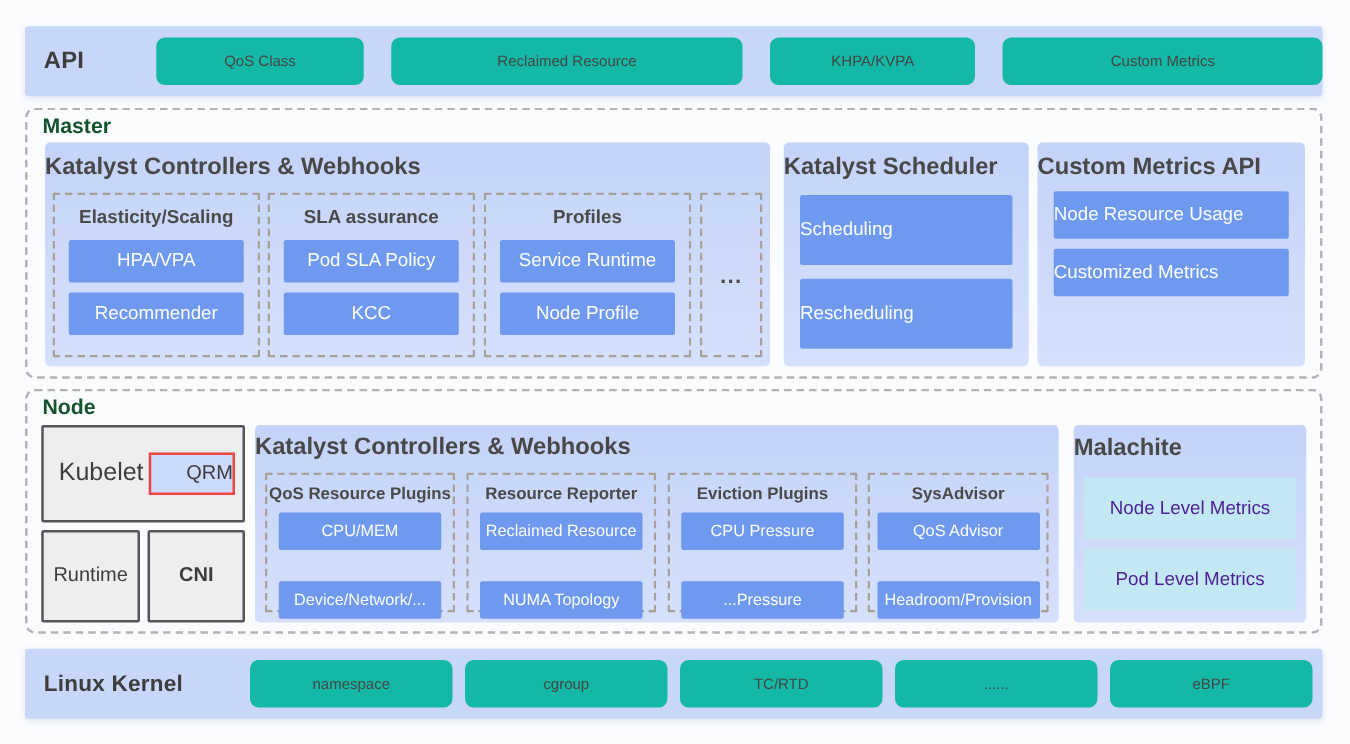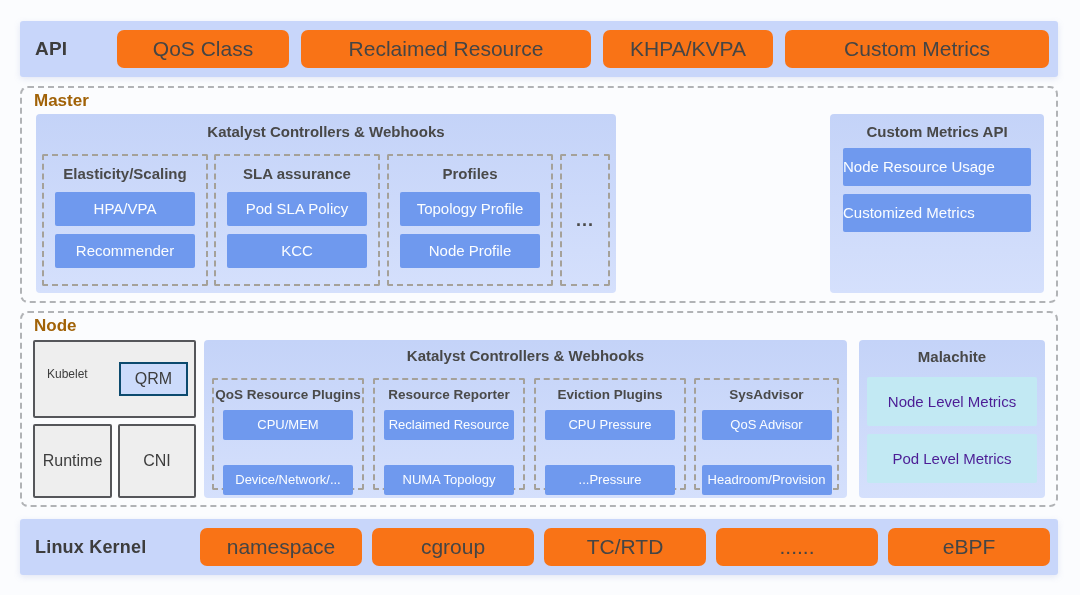--- a/index.html
+++ b/index.html
@@ -20,40 +20,40 @@
   .band {
     position: absolute;
     left: 20px;
     width: 1038px;
     height: 56px;
     background: #c8d6fa;
     border-radius: 3px;
     display: flex;
     align-items: center;
     padding-left: 15px;
-    gap: 12px;
+    gap: 22px;
     box-shadow: 0 2px 6px rgba(120,140,200,0.18);
   }
   .band.api-band   { top: 21px; }
   .band.kernel-band{ top: 519px; gap: 10px; }
   .band-label {
     font-weight: bold;
     color: #3d3d3d;
     font-size: 19px;
     letter-spacing: .2px;
   }
   .api-band .band-label    { width: 70px; }
   .kernel-band .band-label { width: 155px; font-size: 18px; }
   .pill {
     height: 38px;
     line-height: 38px;
     text-align: center;
-    background: #f97316;
+    background: #14b8a6;
     border-radius: 7px;
-    font-size: 21px;
+    font-size: 12px;
     color: #454545;
   }
   .w172 { width: 172px; }
   .w290 { width: 290px; }
   .w170 { width: 170px; }
   .w264 { width: 264px; text-align: center; }
   .kpill { width: 162px; }
 
   
   .section {
@@ -64,33 +64,32 @@
     border-radius: 8px;
   }
   .section.master { top: 86px;  height: 217px; }
   .section.node   { top: 311px; height: 196px; }
   .section-label {
     position: absolute;
     left: 12px;
     top: 3px;
     font-weight: bold;
     font-size: 17px;
-    color: #a16207;
+    color: #14532d;
   }
 
   
   .bluebox {
     position: absolute;
     background: linear-gradient(180deg, #c4d3f8 0%, #d5e0fc 100%);
     border-radius: 4px;
   }
   .box-title {
-    text-align: center;
-    font-weight: bold;
-    font-size: 15px;
+    font-weight: bold;
+    font-size: 19px;
     color: #484848;
     padding-top: 9px;
   }
 
   
   .m-kcw       { left: 14px;  top: 26px; width: 580px; height: 179px; }
   .m-scheduler { left: 605px; top: 26px; width: 196px; height: 179px; }
   .m-cma       { left: 808px; top: 26px; width: 214px; height: 179px; }
 
   .group {
@@ -133,34 +132,34 @@
   
   .graybox {
     position: absolute;
     background: #eeeeee;
     border: 2px solid #55565a;
     border-radius: 2px;
     color: #3d3d3d;
     font-size: 16px;
   }
   .kubelet { left: 11px; top: 27px; width: 163px; height: 78px; }
-  .kubelet-label { position: absolute; left: 12px; top: 25px; font-size: 12px; }
+  .kubelet-label { position: absolute; left: 12px; top: 25px; font-size: 20px; }
   .qrm {
     position: absolute;
     right: 6px; top: 20px;
     width: 69px; height: 34px;
     background: #ccdbfb;
-    border: 2px solid #0c4a6e;
-    text-align: center;
+    border: 2px solid #ef4444;
     line-height: 30px;
     font-size: 16px;
     color: #3d3d3d;
+    padding-left: 28px;
   }
   .runtime { left: 11px; top: 111px; width: 79px; height: 74px; text-align: center; line-height: 70px; }
-  .cni     { left: 96px; top: 111px; width: 78px; height: 74px; text-align: center; line-height: 70px; }
+  .cni     { left: 96px; top: 111px; width: 78px; height: 74px; text-align: center; line-height: 70px; font-weight: bold; }
 
   .n-kcw { left: 182px; top: 27px; width: 643px; height: 158px; }
   .n-kcw .box-title { padding-top: 7px; }
   .n-group {
     position: absolute;
     top: 38px;
     height: 112px;
     border: 2px dashed #a5a199;
     border-radius: 2px;
     text-align: center;
@@ -218,29 +217,34 @@
       </div>
 
       <div class="group m-g1">
         <div class="group-title">SLA assurance</div>
         <div class="btn first">Pod SLA Policy</div>
         <div class="btn">KCC</div>
       </div>
 
       <div class="group m-g2">
         <div class="group-title">Profiles</div>
-        <div class="btn first">Topology Profile</div>
+        <div class="btn first">Service Runtime</div>
         <div class="btn">Node Profile</div>
       </div>
 
       <div class="group m-more">
         <span>...</span>
       </div>
     </div>
 
+    <div class="bluebox m-scheduler">
+      <div class="box-title">Katalyst Scheduler</div>
+      <div class="btn first">Scheduling</div>
+      <div class="btn">Rescheduling</div>
+    </div>
 
     <div class="bluebox m-cma">
       <div class="box-title">Custom Metrics API</div>
       <div class="btn">Node Resource Usage</div>
       <div class="btn">Customized Metrics</div>
     </div>
   </div>
 
   <div class="section node">
     <div class="section-label">Node</div>

